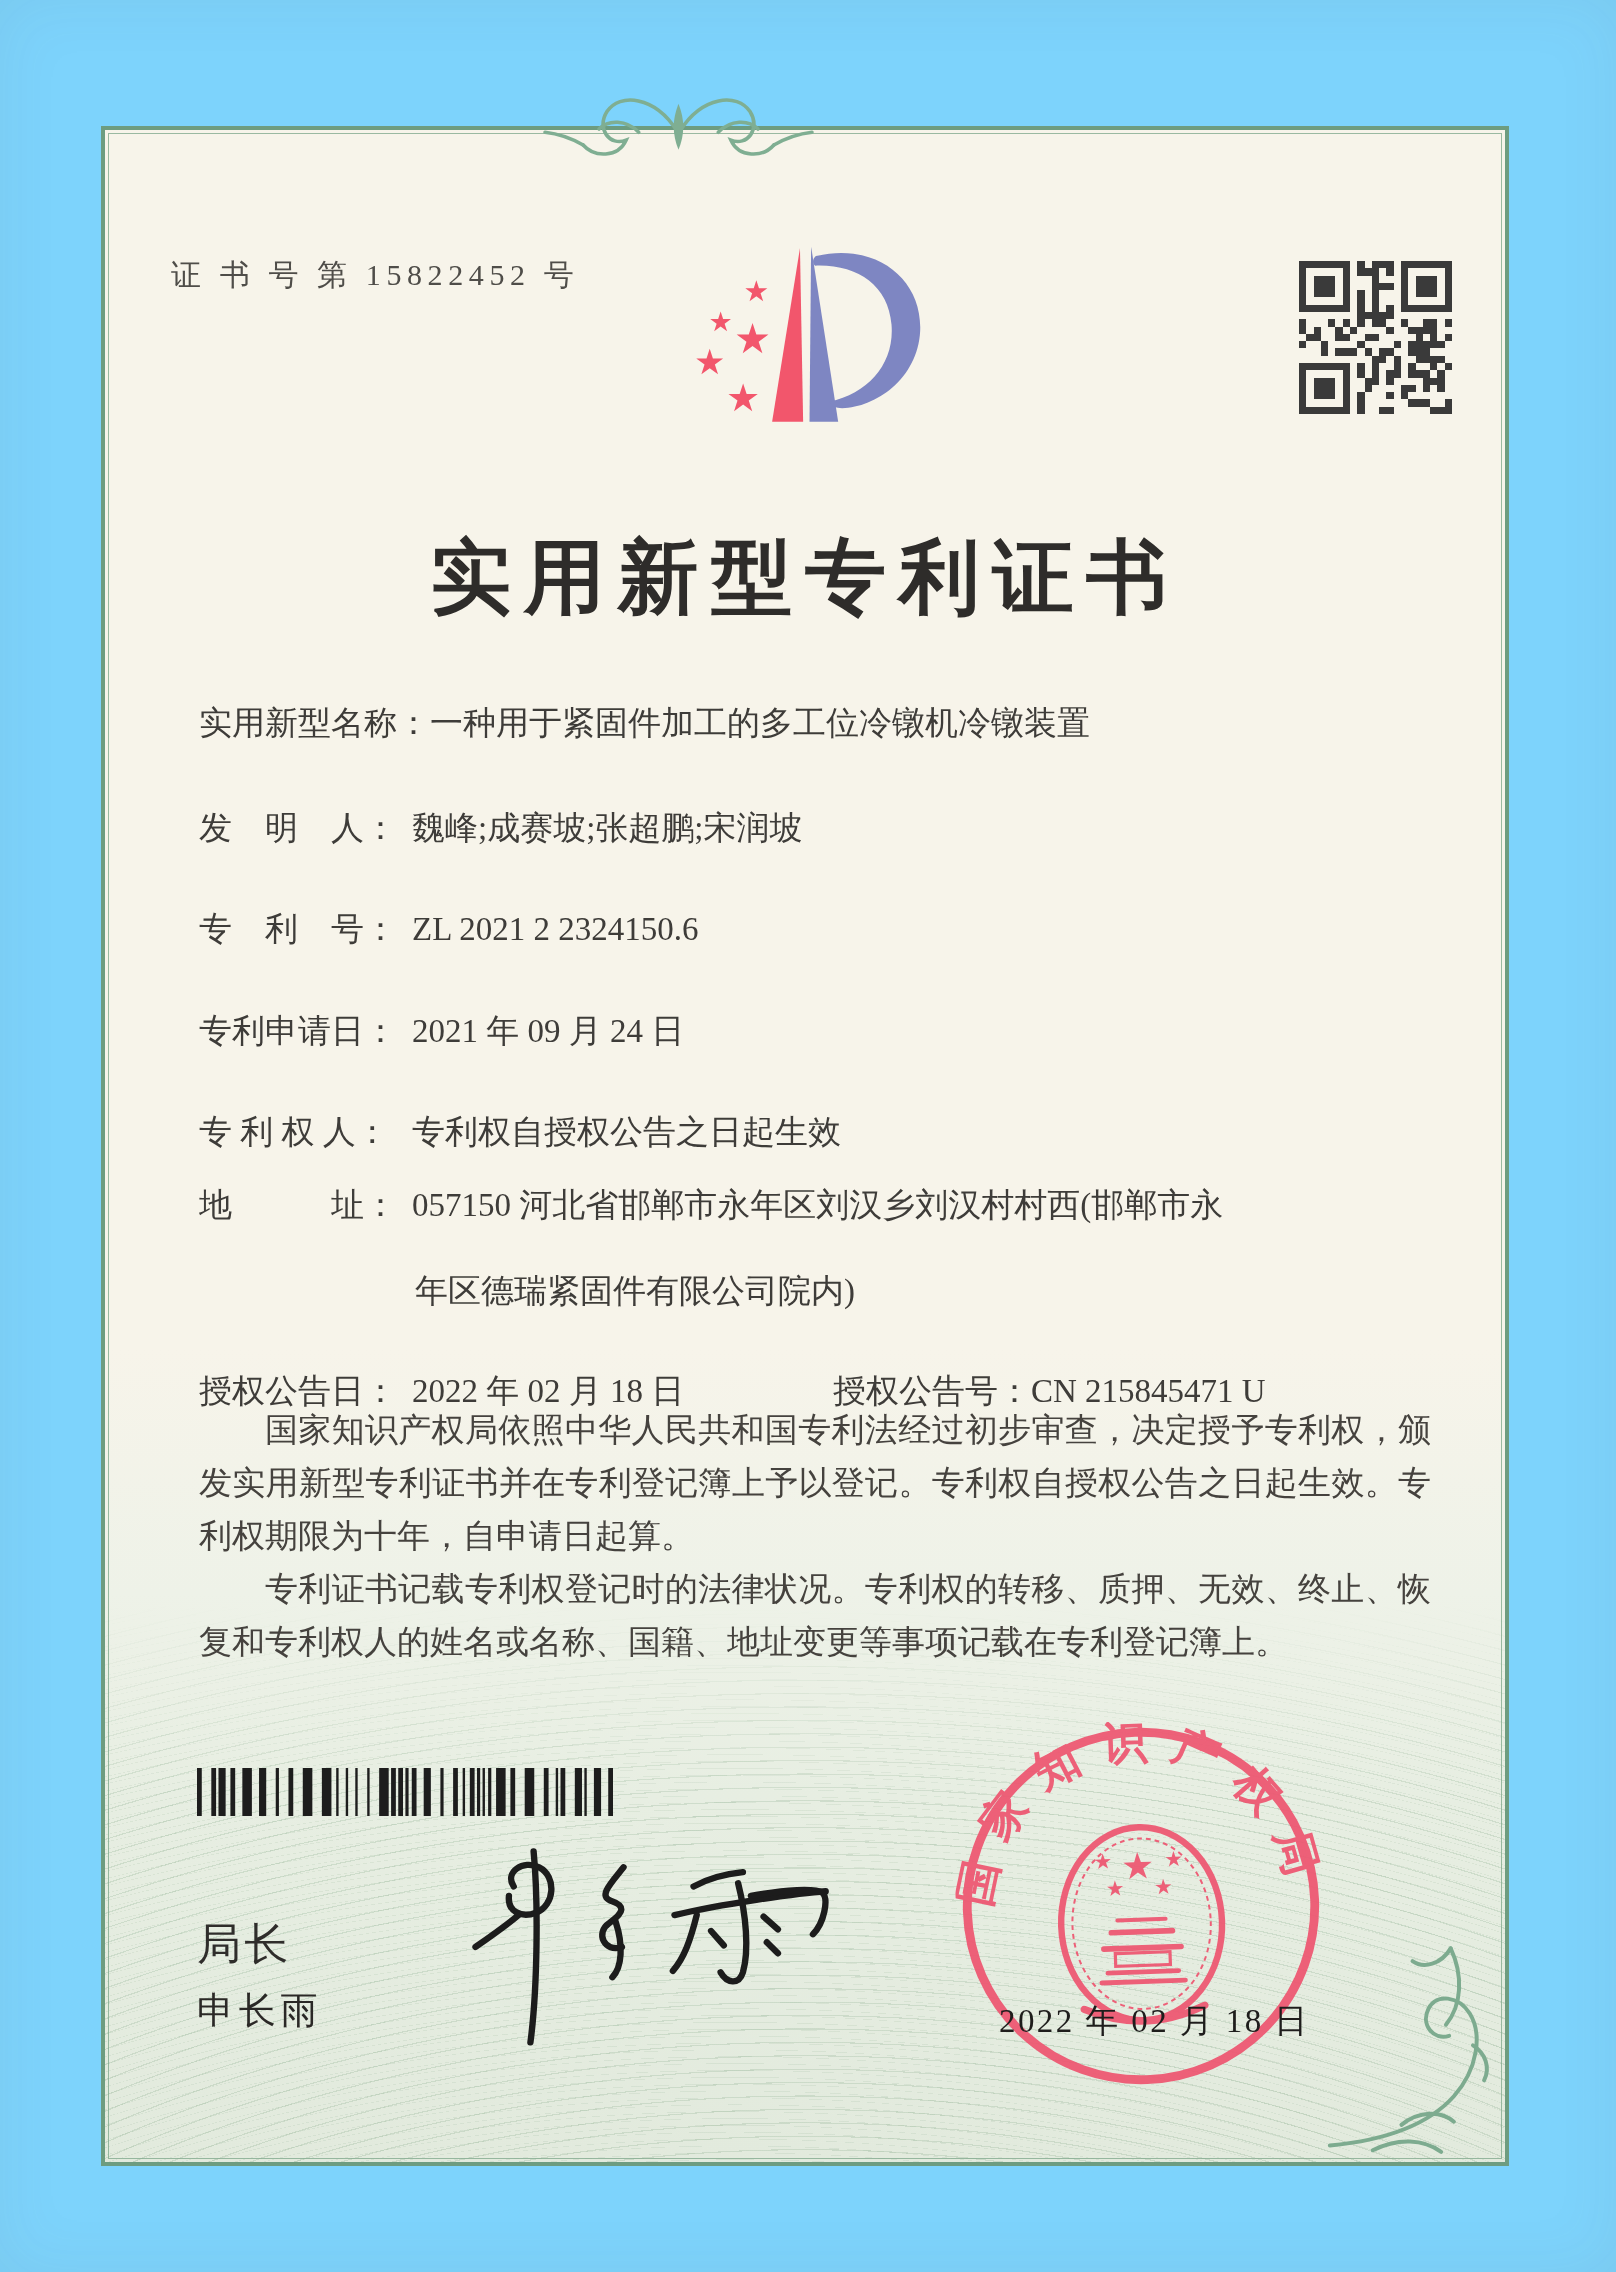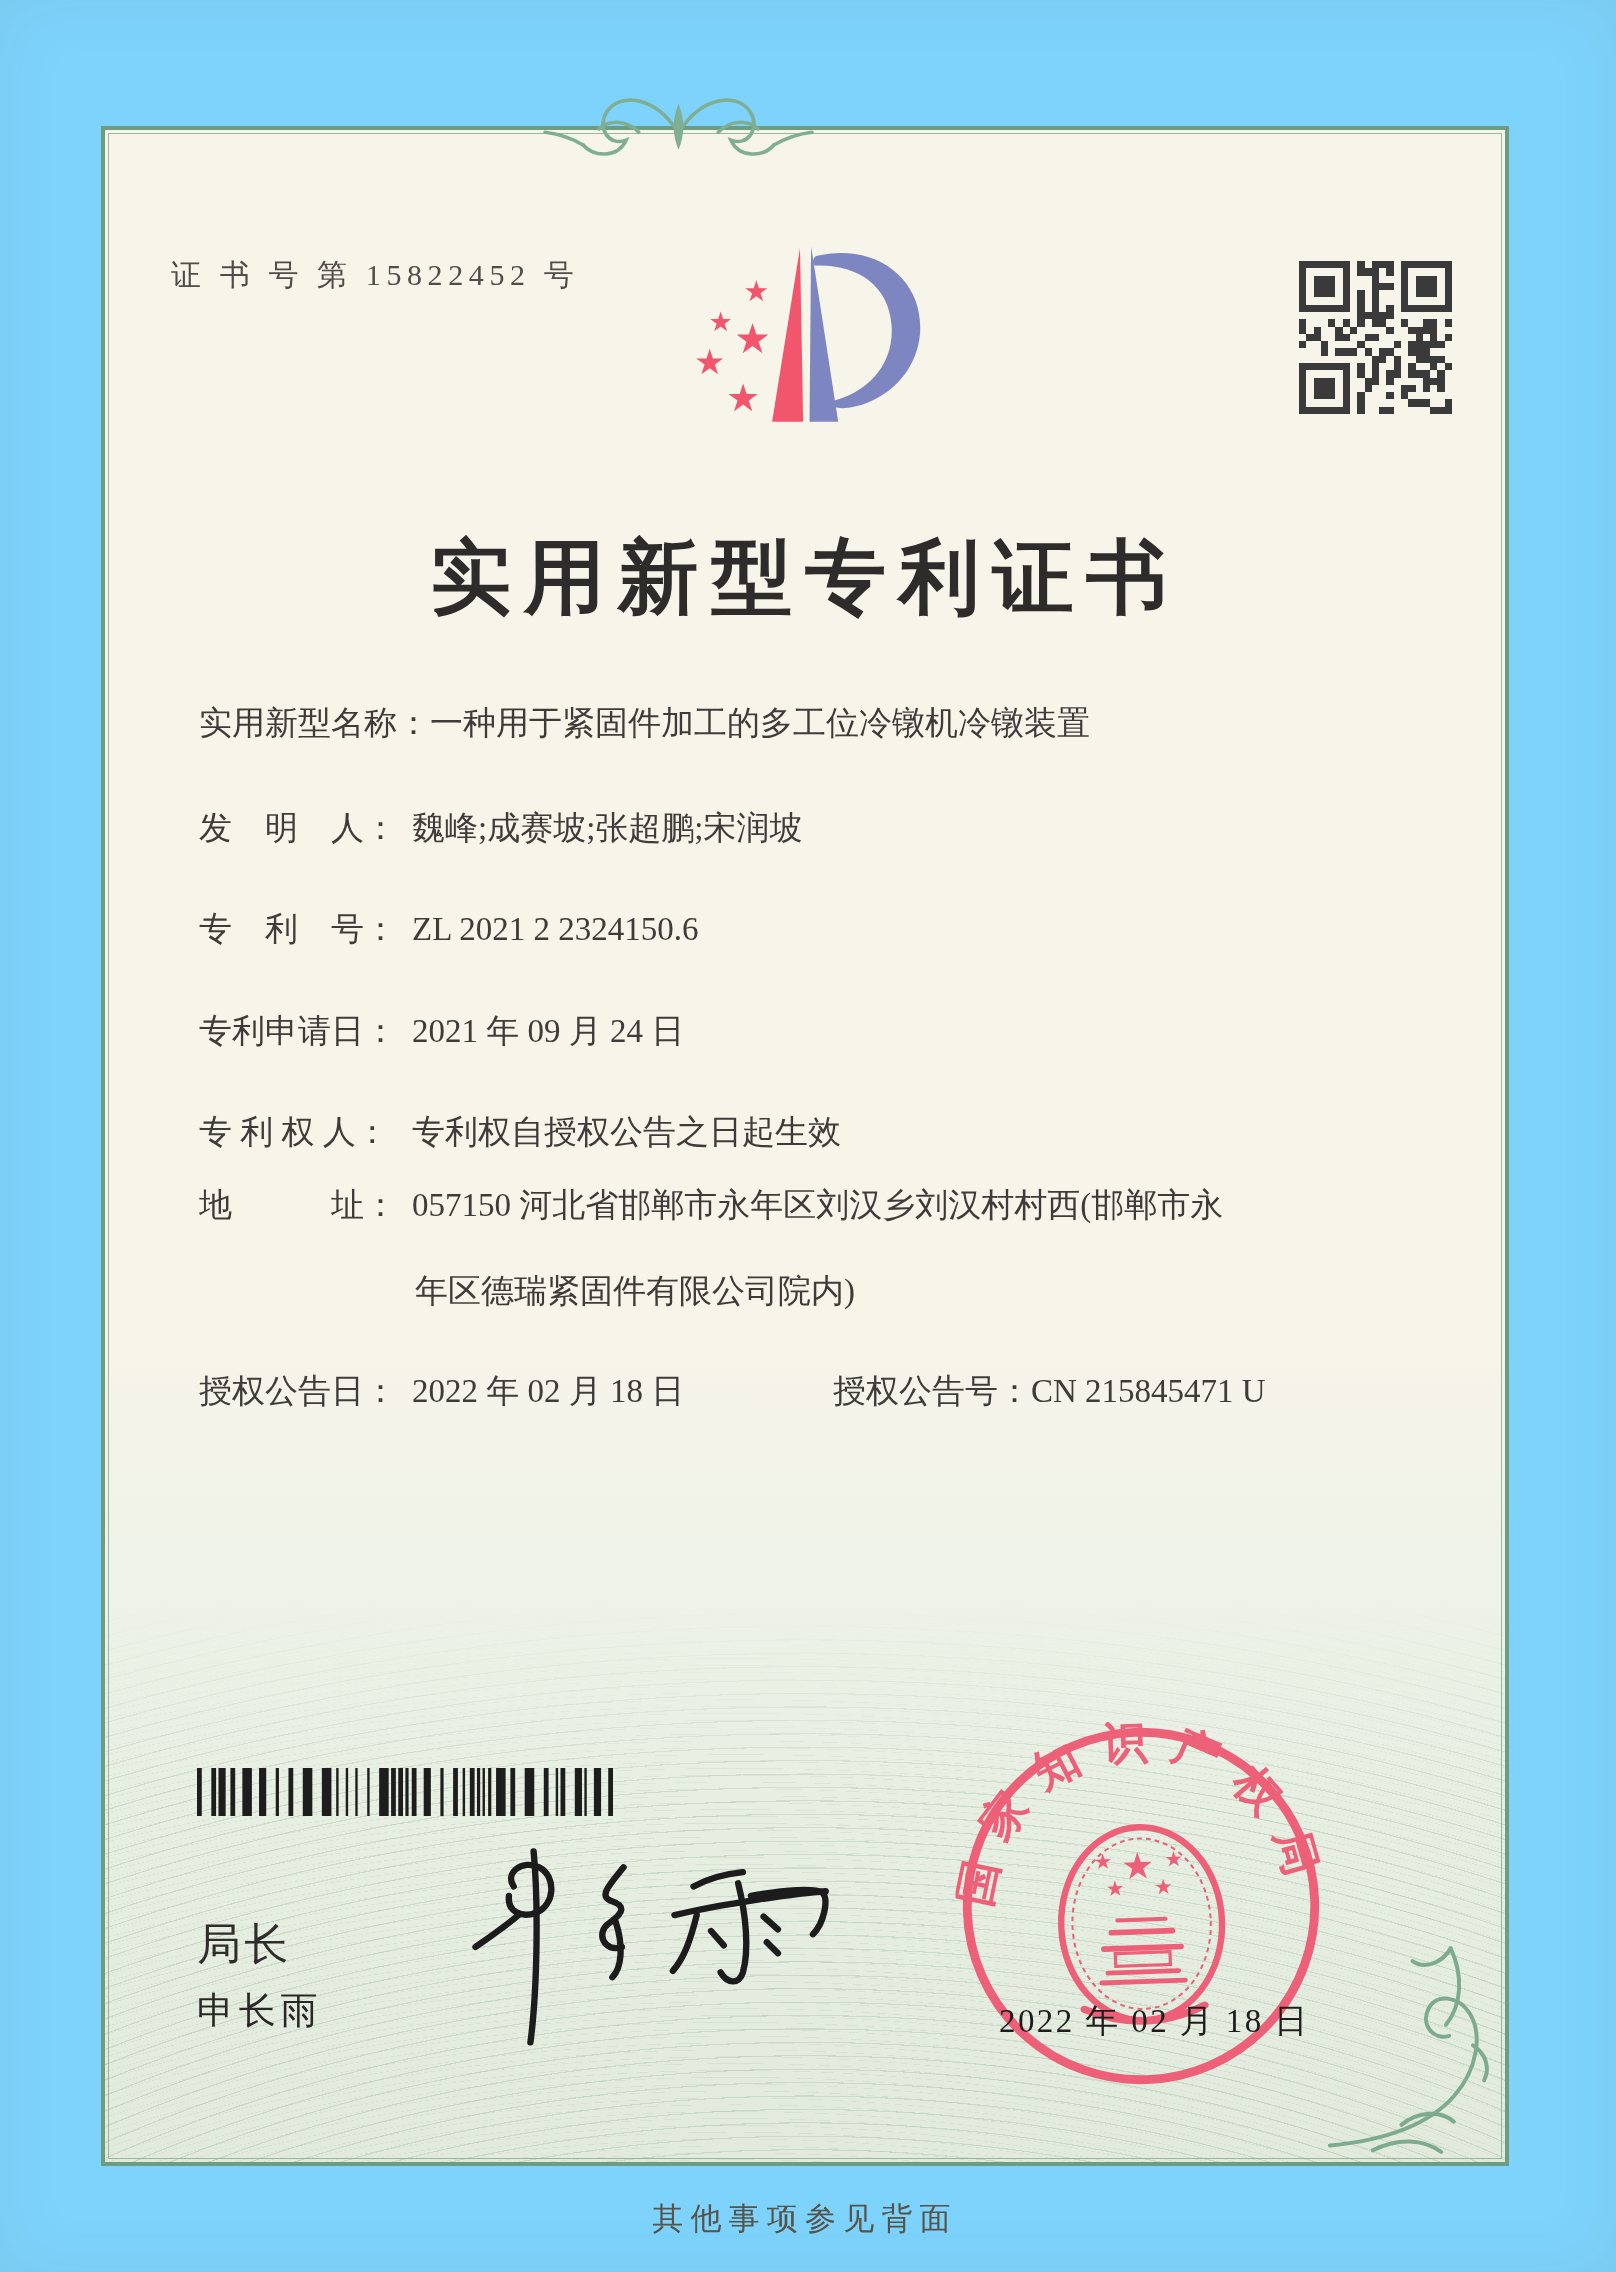--- a/index.html
+++ b/index.html
@@ -360,20 +360,24 @@
       <span>年区德瑞紧固件有限公司院内)</span>
     </div>
     <div class="frow r7">
       <span class="lab">授权公告日：</span><span>2022 年 02 月 18 日</span>
     </div>
     <div class="grant-no">
       <span>授权公告号：</span><span>CN 215845471 U</span>
     </div>
   </div>
 
+  <div class="paras">
+    <p>国家知识产权局依照中华人民共和国专利法经过初步审查，决定授予专利权，颁发实用新型专利证书并在专利登记簿上予以登记。专利权自授权公告之日起生效。专利权期限为十年，自申请日起算。</p>
+    <p>专利证书记载专利权登记时的法律状况。专利权的转移、质押、无效、终止、恢复和专利权人的姓名或名称、国籍、地址变更等事项记载在专利登记簿上。</p>
+  </div>
 
   <svg id="barcode-svg" class="barcode" viewBox="0 0 523 60" preserveAspectRatio="none">
       <rect x="0" y="0" width="6" height="60" fill="#1d1d1d"></rect>
       <rect x="18" y="0" width="6" height="60" fill="#1d1d1d"></rect>
       <rect x="27" y="0" width="9" height="60" fill="#1d1d1d"></rect>
       <rect x="42" y="0" width="6" height="60" fill="#1d1d1d"></rect>
       <rect x="57" y="0" width="12" height="60" fill="#1d1d1d"></rect>
       <rect x="78" y="0" width="9" height="60" fill="#1d1d1d"></rect>
       <rect x="99" y="0" width="4" height="60" fill="#1d1d1d"></rect>
       <rect x="115" y="0" width="6" height="60" fill="#1d1d1d"></rect>
@@ -452,16 +456,15 @@
         <rect x="196" y="288" width="68" height="16" stroke-width="4"></rect>
         <path d="M186,312 L274,312" stroke-width="6"></path>
         <path d="M178,324 L282,324" stroke-width="6"></path>
         <path d="M155,356 Q230,390 305,356" stroke-width="9"></path>
       </g>
     </g>
   </svg>
 
   <div class="seal-date">2022 年 02 月 18 日</div>
 
-  <div class="back-note">其他事项参见背面</div>
 
 </div>
 
 
 </body></html>

